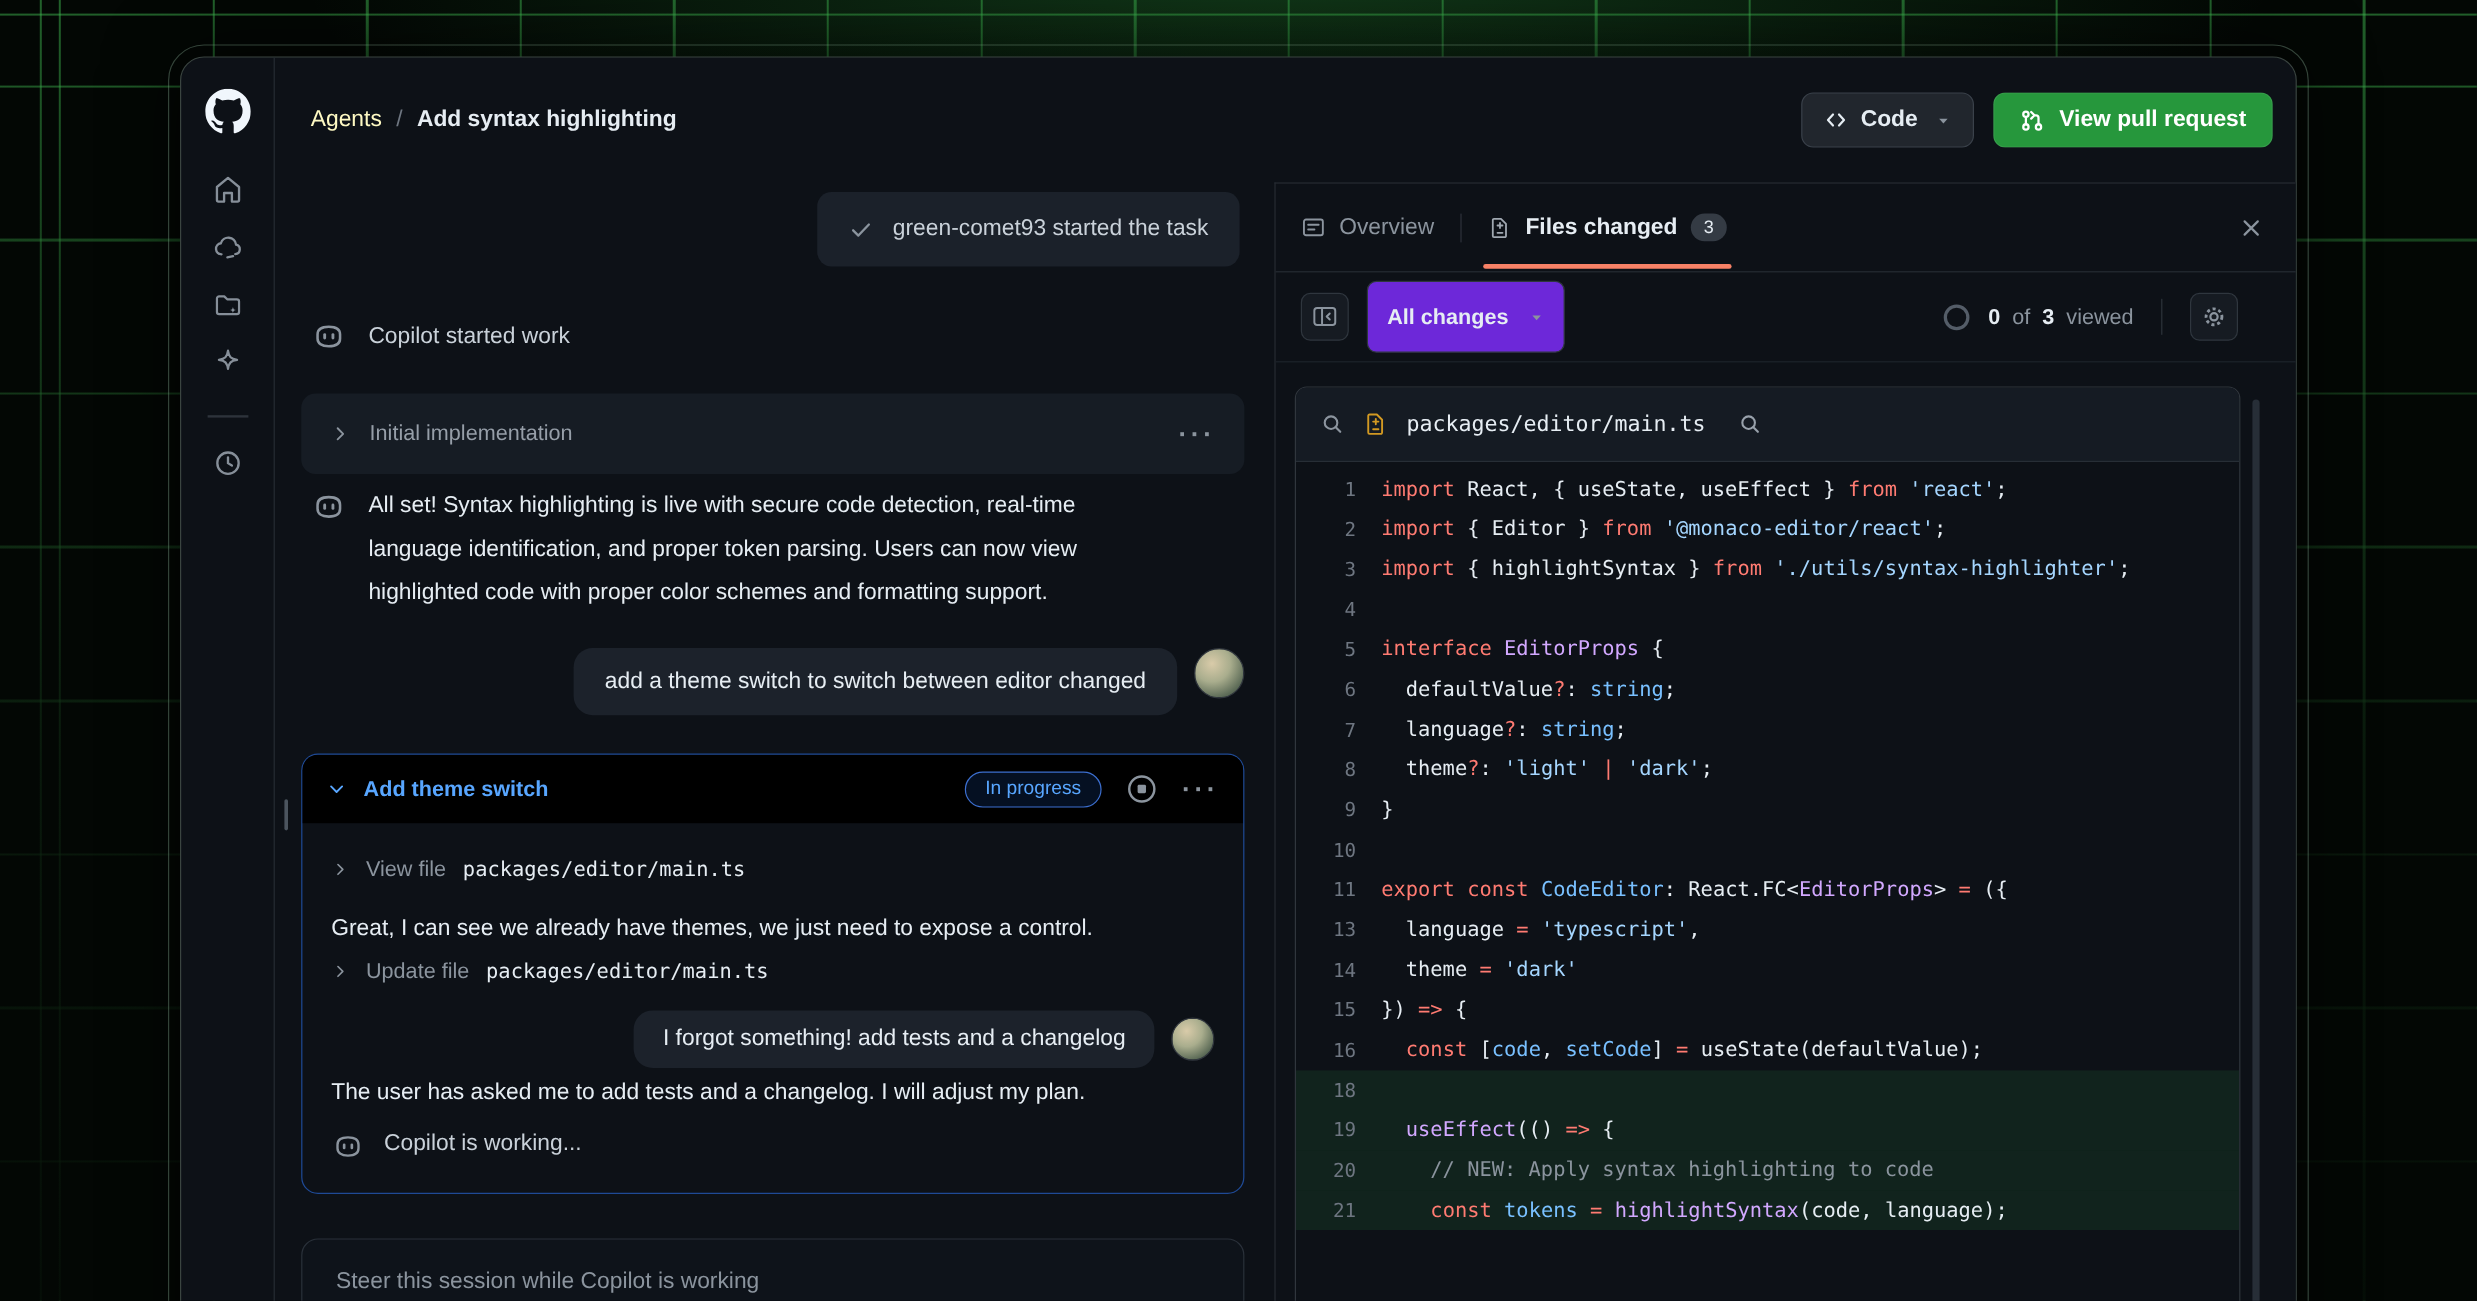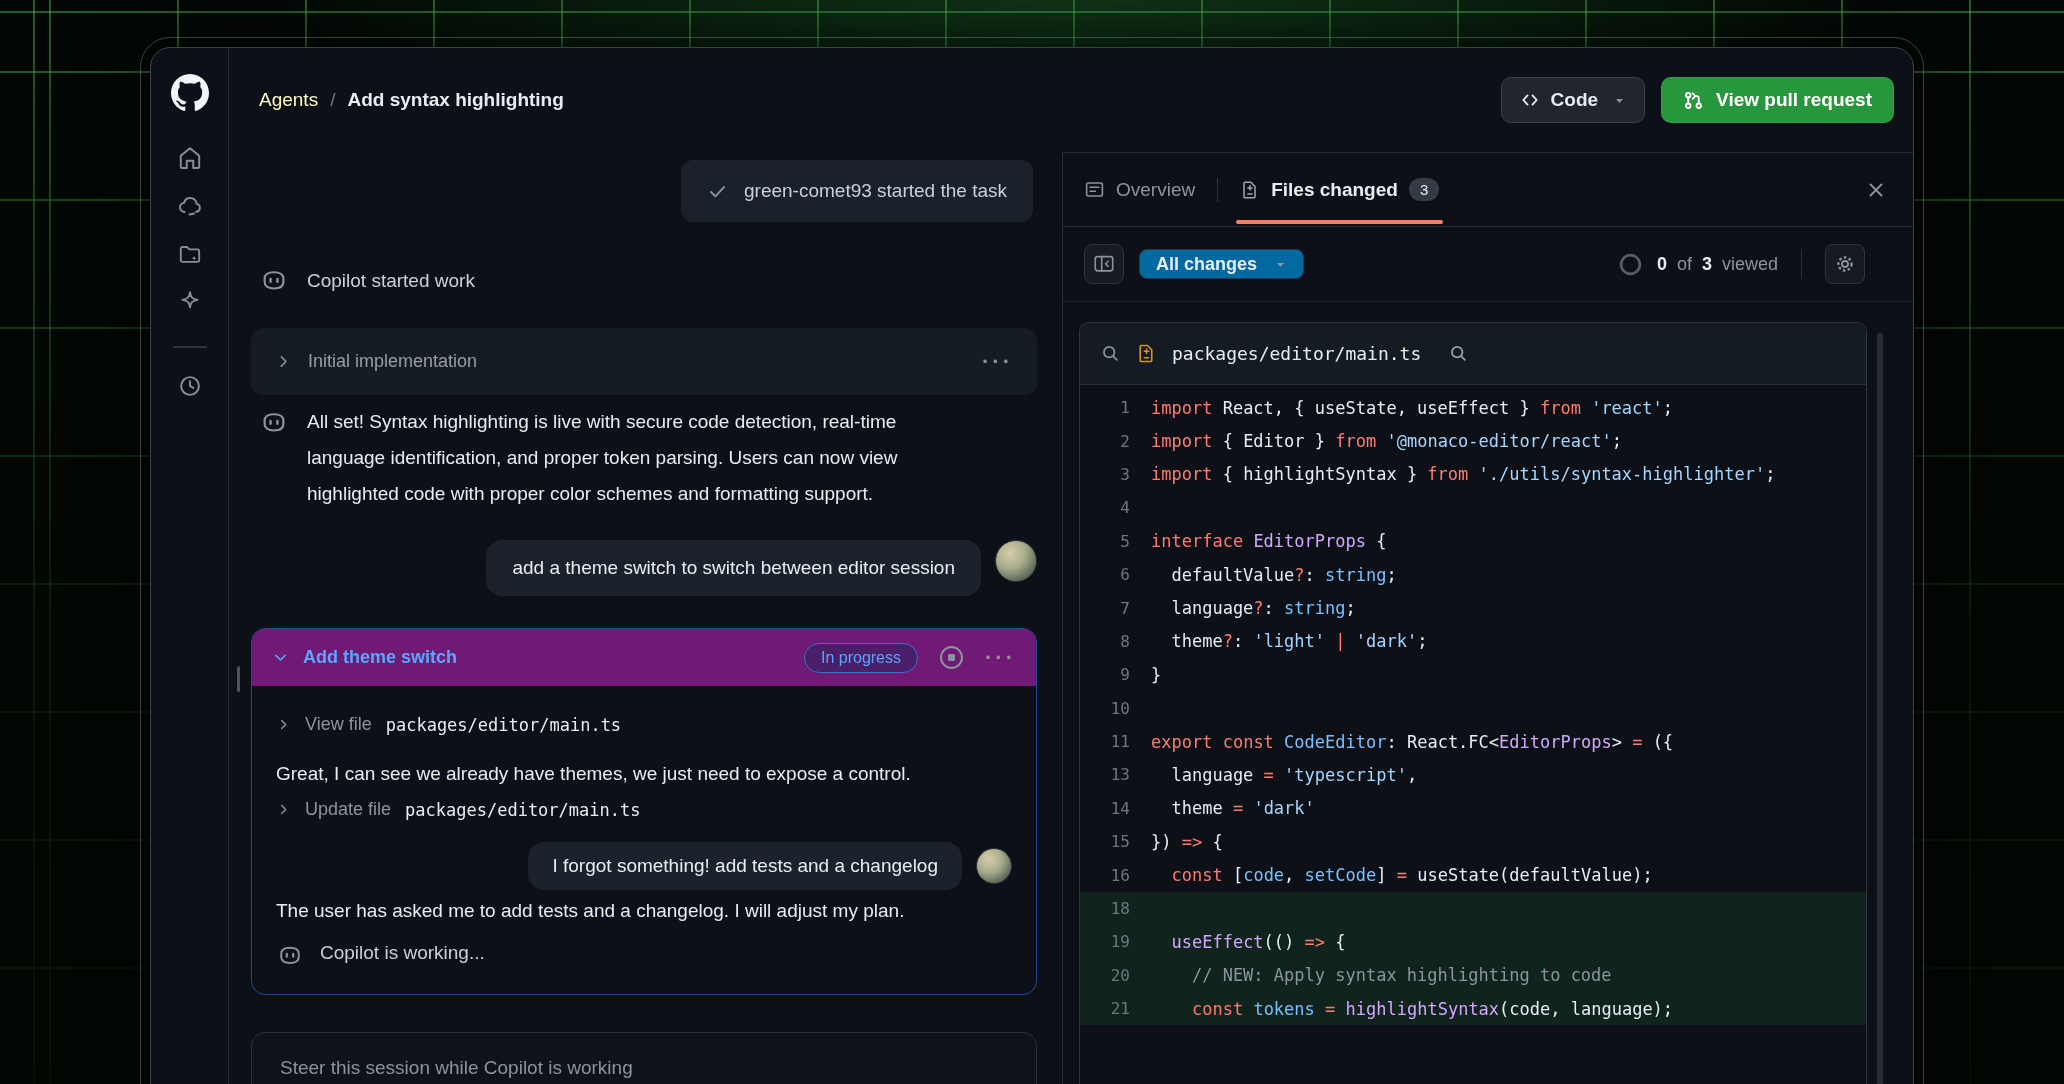--- a/index.html
+++ b/index.html
@@ -60,21 +60,21 @@
   .kebab{ margin-left:auto; color:#8b949e; font-size:22px; font-weight:700; letter-spacing:3px; cursor:pointer; background:none; border:none;}
   .msg-row{ display:flex; gap:18px; margin-top:9px; padding-left:8px;}
   .msg-row .txt{ color:#e6edf3; font-size:19px; line-height:36px; white-space:pre-line;}
   .bubble-row{ display:flex; justify-content:flex-end; align-items:flex-start; gap:14px; margin-top:28px;}
   .bubble{ background:#1c222b; border-radius:16px; padding:17px 26px; color:#e6edf3; font-size:19px;}
   .avatar{ width:42px; height:42px; border-radius:50%; flex:none;
     background:radial-gradient(circle at 35% 30%, #d9cba9 0%, #a9ad8d 40%, #5c6b57 75%, #39453a 100%);
     border:1px solid #30363d;}
   
   .task-card{ margin-top:32px; border:1.5px solid #1f4a96; border-radius:14px; overflow:hidden; background:#0d1117;}
-  .task-head{ background:#701a75; height:57px; display:flex; align-items:center; padding:16px 20px; gap:14px;}
+  .task-head{ background:#000000; height:57px; display:flex; align-items:center; padding:16px 20px; gap:14px;}
   .task-title{ color:#58a6ff; font-size:18px; font-weight:700;}
   .task-head-right{ margin-left:auto; display:flex; align-items:center; gap:20px;}
   .badge-progress{ border:1.5px solid #3c6fd0; color:#58a6ff; font-size:16px; border-radius:999px; padding:5px 16px; background:rgba(13,40,84,0.4);}
   .icon-btn{ background:none; border:none; color:#8b949e; cursor:pointer; display:grid; place-items:center;}
   .task-body{ padding:28px 24px 24px;}
   .file-row{ display:flex; align-items:center; gap:14px; font-size:18px;}
   .file-row .act{ color:#8b949e;}
   .file-row .path{ font-family:"DejaVu Sans Mono", monospace; color:#e6edf3; font-size:17px;}
   .task-note{ color:#e6edf3; font-size:19px; margin-top:28px;}
   .task-note.second{ margin-top:10px;}
@@ -93,21 +93,21 @@
   .tab{ display:flex; align-items:center; gap:11px; position:relative; height:100%; cursor:pointer;}
   .tab .t-lbl{ font-size:19px; color:#8b949e;}
   .tab.active .t-lbl{ color:#e6edf3; font-weight:700;}
   .tab.active .underline{ position:absolute; left:-4px; right:-4px; bottom:2px; height:4px; border-radius:3px; background:var(--accent-orange,#f78166);}
   .tab-sep{ width:1px; height:24px; background:#2d333b; margin:0 22px;}
   .count-badge{ background:#343b44; color:#e6edf3; font-size:15px; border-radius:999px; padding:3px 11px;}
   .tabs-row .close{ margin-left:auto; color:#8b949e;}
   .toolbar-row{ height:75px; border-bottom:1px solid #1d232b; display:flex; align-items:center; padding:0 48px 0 21px; gap:15px;}
   .sq-btn{ width:40px; height:40px; border:1px solid #2f363e; border-radius:8px; background:#161b22;
     display:grid; place-items:center; color:#8b949e; cursor:pointer;}
-  .dd-btn{ height:30px; border-radius:8px; background:#0369a1; border:1px solid #2f363e; display:flex; align-items:center;
+  .dd-btn{ height:60px; border-radius:8px; background:#6d28d9; border:1px solid #2f363e; display:flex; align-items:center;
     gap:17px; padding:0 16px; cursor:pointer;}
   .dd-btn .lbl{ color:#e6edf3; font-size:18px; font-weight:700;}
   .viewed{ margin-left:auto; display:flex; align-items:center; gap:10px; font-size:18px; color:#8b949e;}
   .viewed b{ color:#e6edf3; font-weight:700;}
   .tb-divider{ width:1px; height:30px; background:#2d333b; margin:0 8px;}
   .code-wrap{ padding:20px 46px 0 16px;}
   .code-card{ border:1px solid #30363d; border-radius:10px; overflow:hidden; height:1200px; background:#0d1117;}
   .code-head{ height:62px; background:#151b23; border-bottom:1px solid #272e36; display:flex; align-items:center; padding:0 20px; gap:15px;}
   .code-head .path{ font-family:"DejaVu Sans Mono", monospace; font-size:18px; color:#e6edf3; margin:0 12px 0 0;}
   .code-body{ padding-top:6px; font-family:"DejaVu Sans Mono", monospace; font-size:17px;}
@@ -241,21 +241,21 @@
                 <rect x="8.3" y="9.3" width="1.9" height="4.2" rx="0.95" fill="currentColor" stroke="none"></rect>
                 <rect x="13.8" y="9.3" width="1.9" height="4.2" rx="0.95" fill="currentColor" stroke="none"></rect>
               </svg>
             </span>
           <span class="txt">All set! Syntax highlighting is live with secure code detection, real-time
 language identification, and proper token parsing. Users can now view
 highlighted code with proper color schemes and formatting support.</span>
         </div>
 
         <div class="bubble-row">
-          <span class="bubble">add a theme switch to switch between editor session</span>
+          <span class="bubble">add a theme switch to switch between editor changed</span>
           <span class="avatar"></span>
         </div>
 
         <div class="task-card">
           <div class="task-head">
             <span style="color:#58a6ff">
                 <svg viewBox="0 0 24 24" width="17" height="17" fill="none" stroke="currentColor" stroke-width="2.2" stroke-linecap="round" stroke-linejoin="round">
                   <path d="M5.5 9l6.5 6.5L18.5 9"></path>
                 </svg>
               </span>

